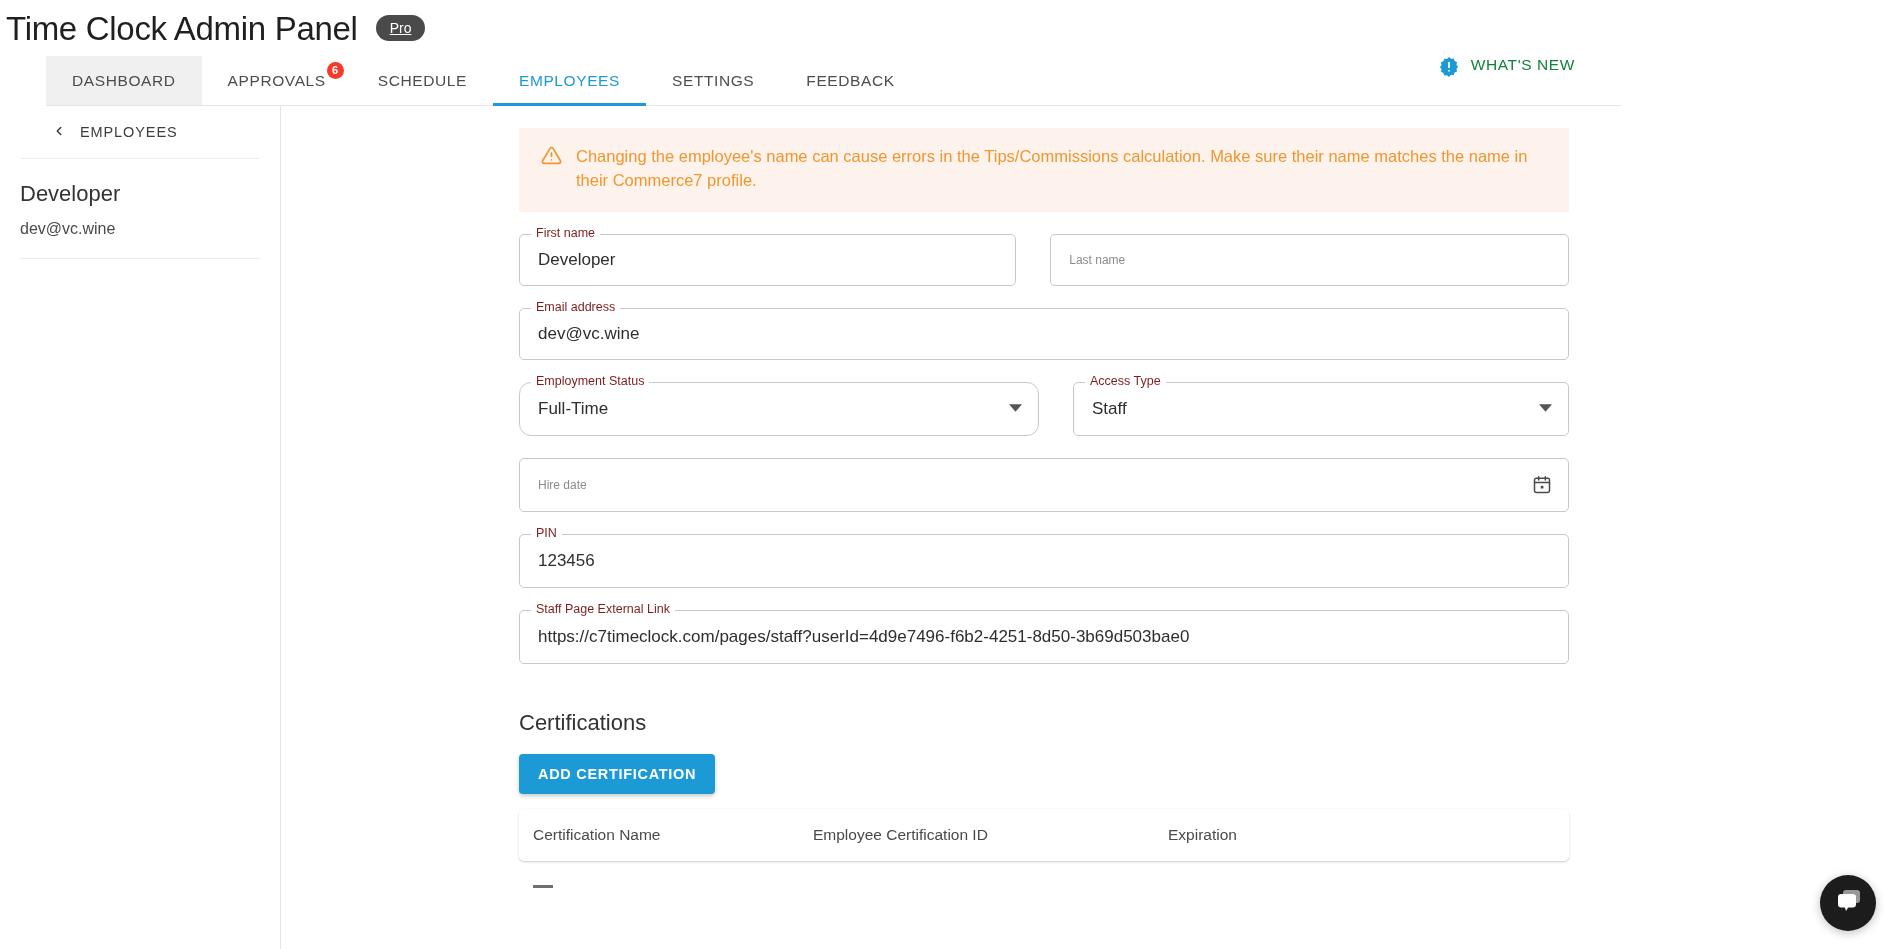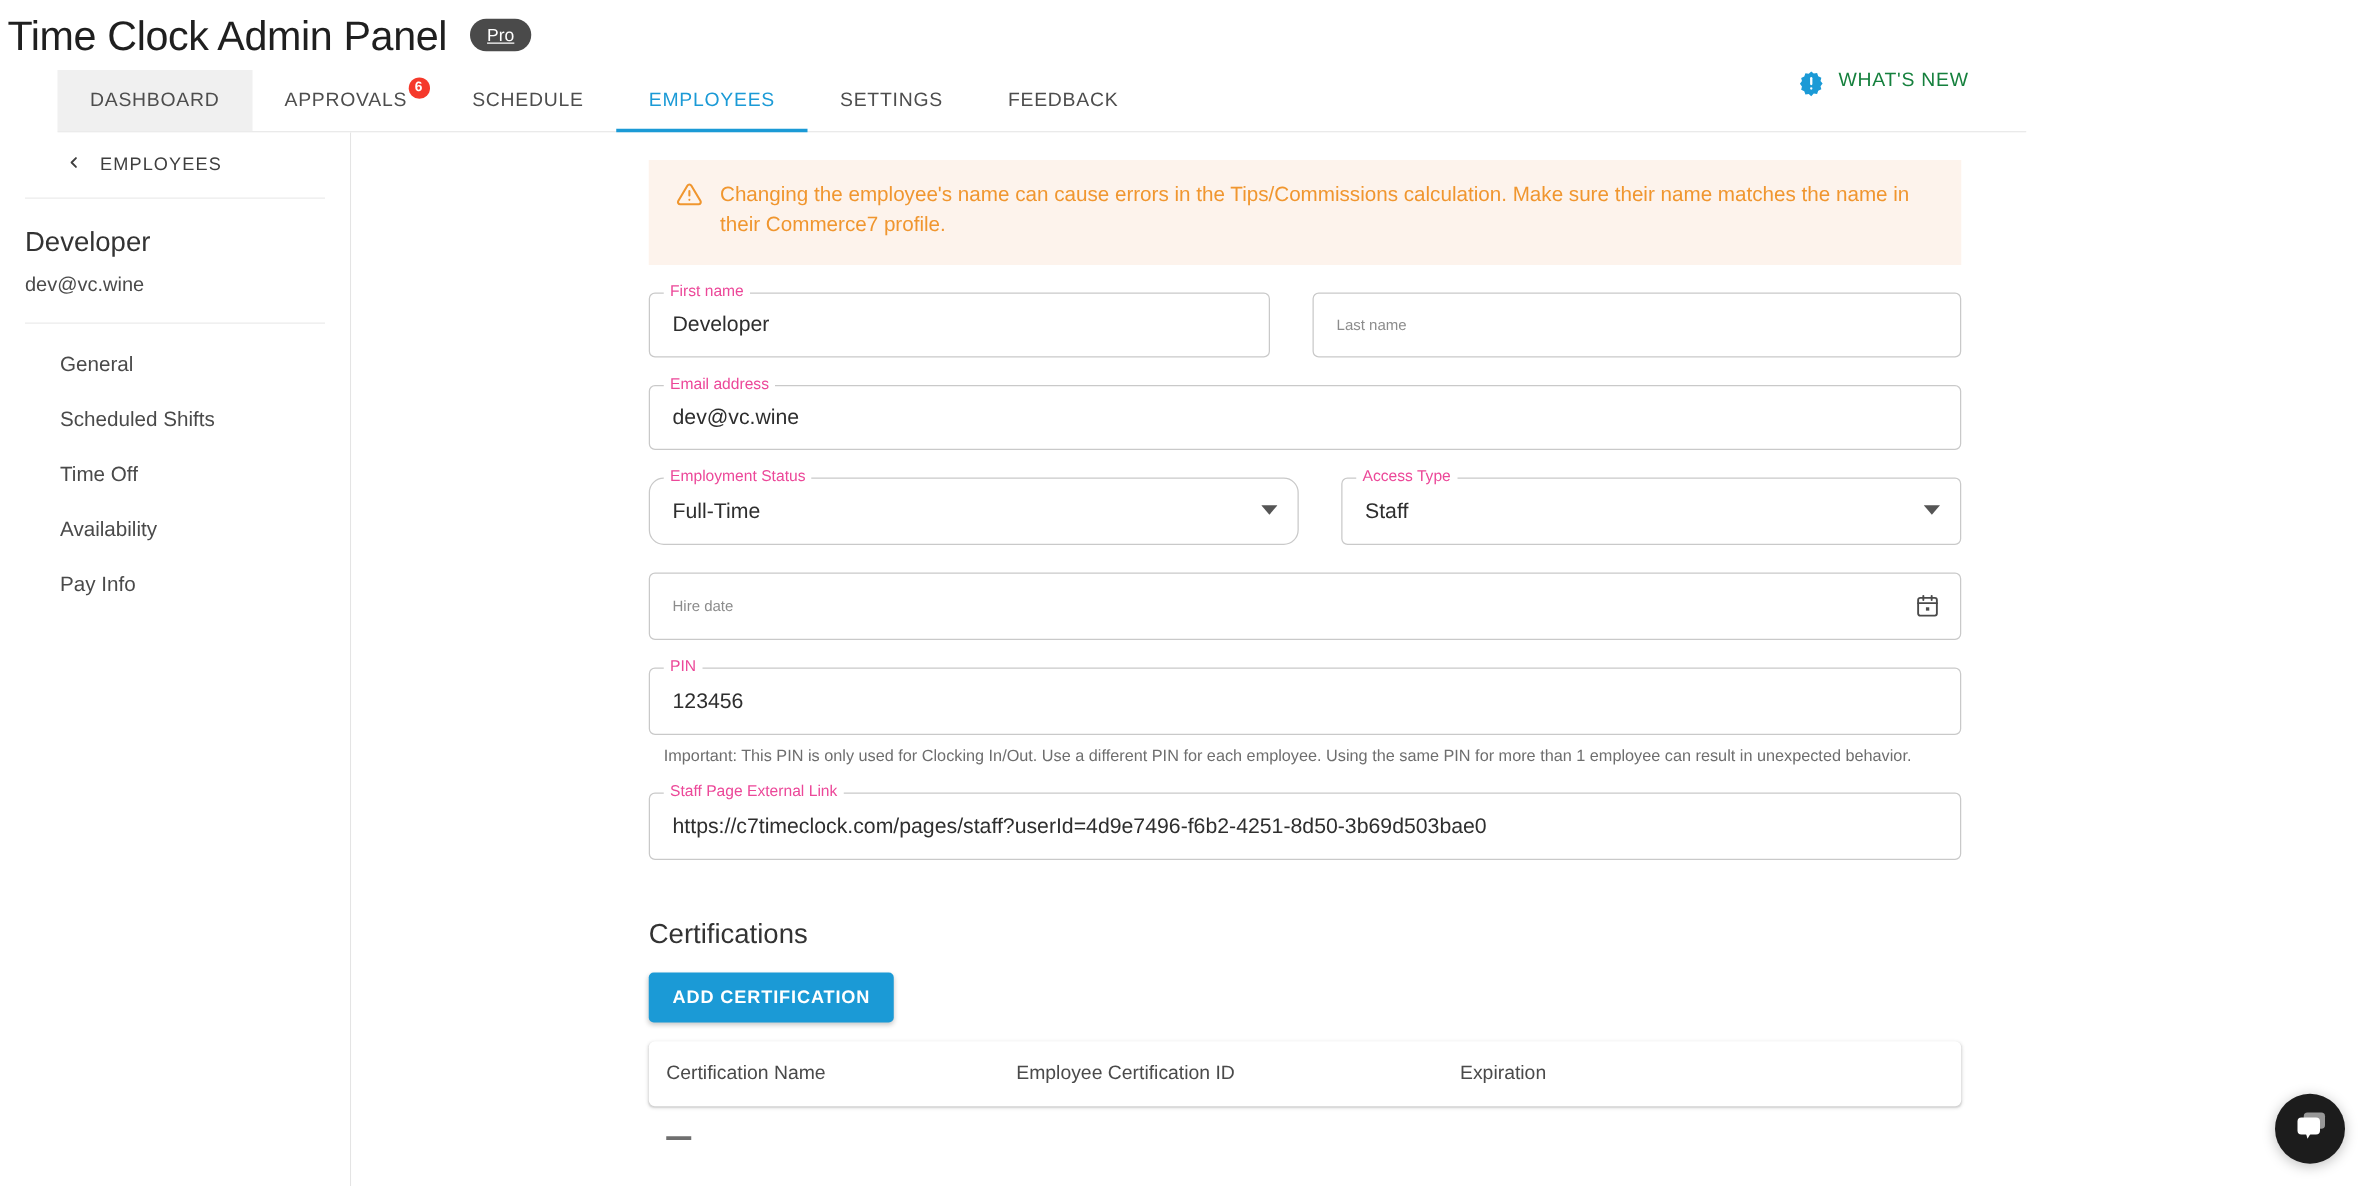--- a/index.html
+++ b/index.html
@@ -120,21 +120,21 @@
     position: relative;
     border: 1px solid #c9c9c9; border-radius: 5px;
     height: 52px; background: #fff;
     display: flex; align-items: center;
     padding: 0 16px;
   }
   .mfield.tall { height: 54px; }
   .mfield .mlabel {
     position: absolute; top: -8px; left: 11px;
     background: #ffffff; padding: 0 5px;
-    font-size: 12.5px; color: #ec4899; line-height: 1;
+    font-size: 12.5px; color: #7f1d1d; line-height: 1;
   }
   .mfield .mvalue {
     font-size: 17px; color: #2e2e2e; padding-left: 2px;
   }
   .mfield .mplaceholder {
     font-size: 12px; color: #8c8c8c; padding-left: 2px;
   }
   .mfield .trail { margin-left: auto; display: flex; align-items: center; color: #4a4a4a; }
   .f-half { width: 508px; }
   .f-half-b { width: 530px; }
@@ -251,41 +251,20 @@
 
   <div class="sidebar-sep"></div>
 
   <div class="sidebar-person">
     <div class="sidebar-name">Developer</div>
     <div class="sidebar-email">dev@vc.wine</div>
   </div>
 
   <div class="sidebar-sep"></div>
 
-  <div class="sidebar-menu">
-    <div class="sidebar-item">
-      <span>General</span>
-    </div>
-    <div class="sidebar-spacer"></div>
-    <div class="sidebar-item">
-      <span>Scheduled Shifts</span>
-    </div>
-    <div class="sidebar-spacer"></div>
-    <div class="sidebar-item">
-      <span>Time Off</span>
-    </div>
-    <div class="sidebar-spacer"></div>
-    <div class="sidebar-item">
-      <span>Availability</span>
-    </div>
-    <div class="sidebar-spacer"></div>
-    <div class="sidebar-item">
-      <span>Pay Info</span>
-    </div>
-  </div>
 </div>
 
 <div class="main">
   <div class="content">
 
     <div class="warn">
       <span>
         <svg width="21" height="21" viewBox="0 0 24 24" fill="none" stroke="#f0962f" stroke-width="1.9" stroke-linecap="round" stroke-linejoin="round">
           <path d="M10.29 3.86L1.82 18a2 2 0 0 0 1.71 3h16.94a2 2 0 0 0 1.71-3L13.71 3.86a2 2 0 0 0-3.42 0z"></path>
           <line x1="12" y1="9" x2="12" y2="13"></line>
@@ -347,21 +326,20 @@
         </span>
       </div>
     </div>
 
     <div class="row">
       <div class="mfield tall f-full">
         <span class="mlabel">PIN</span>
         <span class="mvalue">123456</span>
       </div>
     </div>
-    <div class="helper">Important: This PIN is only used for Clocking In/Out. Use a different PIN for each employee. Using the same PIN for more than 1 employee can result in unexpected behavior.</div>
 
     <div class="row">
       <div class="mfield tall f-full">
         <span class="mlabel">Staff Page External Link</span>
         <span class="mvalue">https://c7timeclock.com/pages/staff?userId=4d9e7496-f6b2-4251-8d50-3b69d503bae0</span>
       </div>
     </div>
 
     <div class="sec-title">Certifications</div>
 

